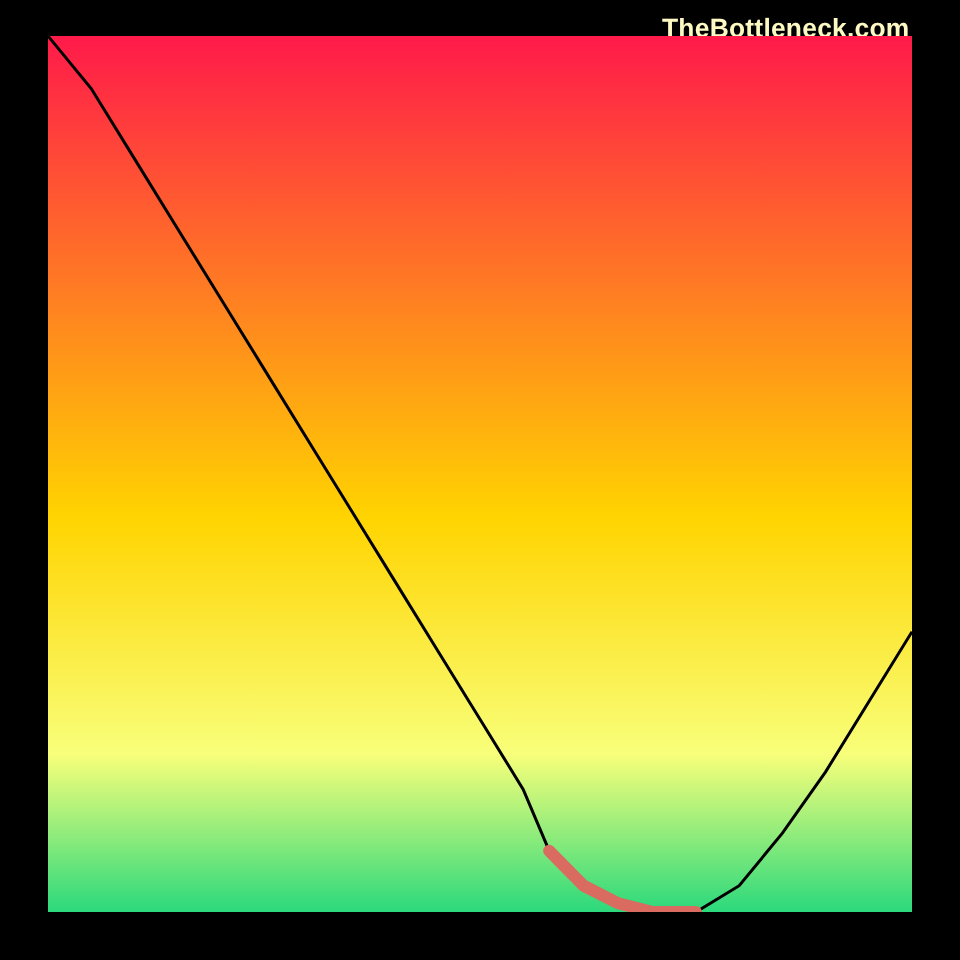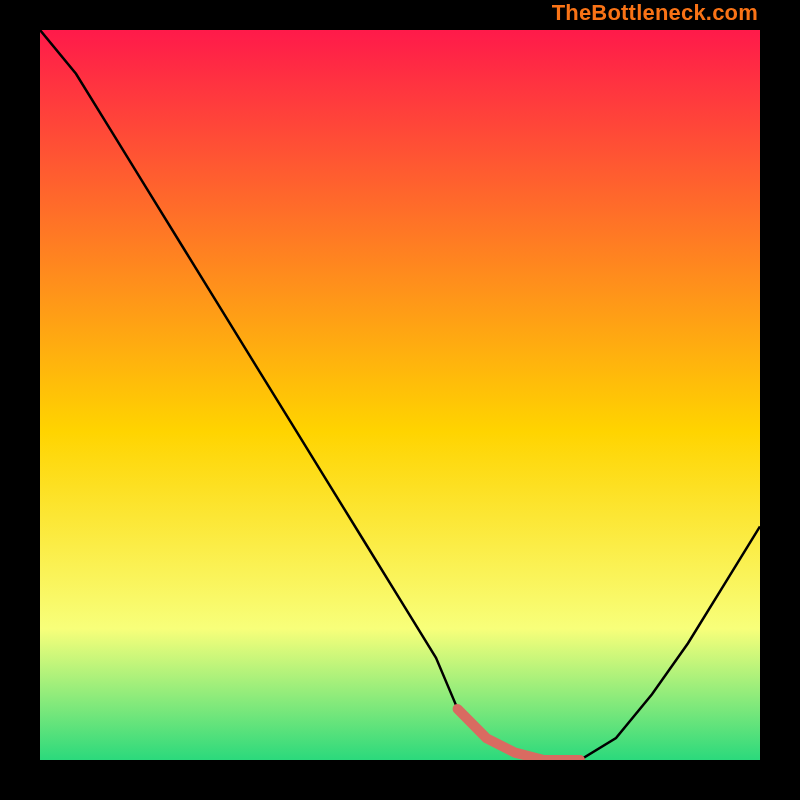--- a/index.html
+++ b/index.html
@@ -1,20 +1,20 @@
 <!DOCTYPE html>
 <html><head>
 <meta charset="utf-8">
 <style>
   html,body{margin:0;padding:0;width:800px;height:800px;background:#000;overflow:hidden}
   .frame{position:absolute;left:0;top:0;width:800px;height:800px;background:#000}
   .plot{position:absolute;left:40px;top:30px;width:720px;height:730px}
   .watermark{
-    position:absolute;top:0;right:42px;
-    font:700 22px Arial,Helvetica,sans-serif;color:#f97316;letter-spacing:.2px;text-align:center;
+    position:absolute;top:11px;right:42px;
+    font:700 22px Arial,Helvetica,sans-serif;color:#fef9c3;letter-spacing:.2px;text-align:center;
   }
   svg{display:block}
 </style>
 </head>
 <body>
 
 <div class="frame">
   <div class="watermark">TheBottleneck.com</div>
 
   <div class="plot">

